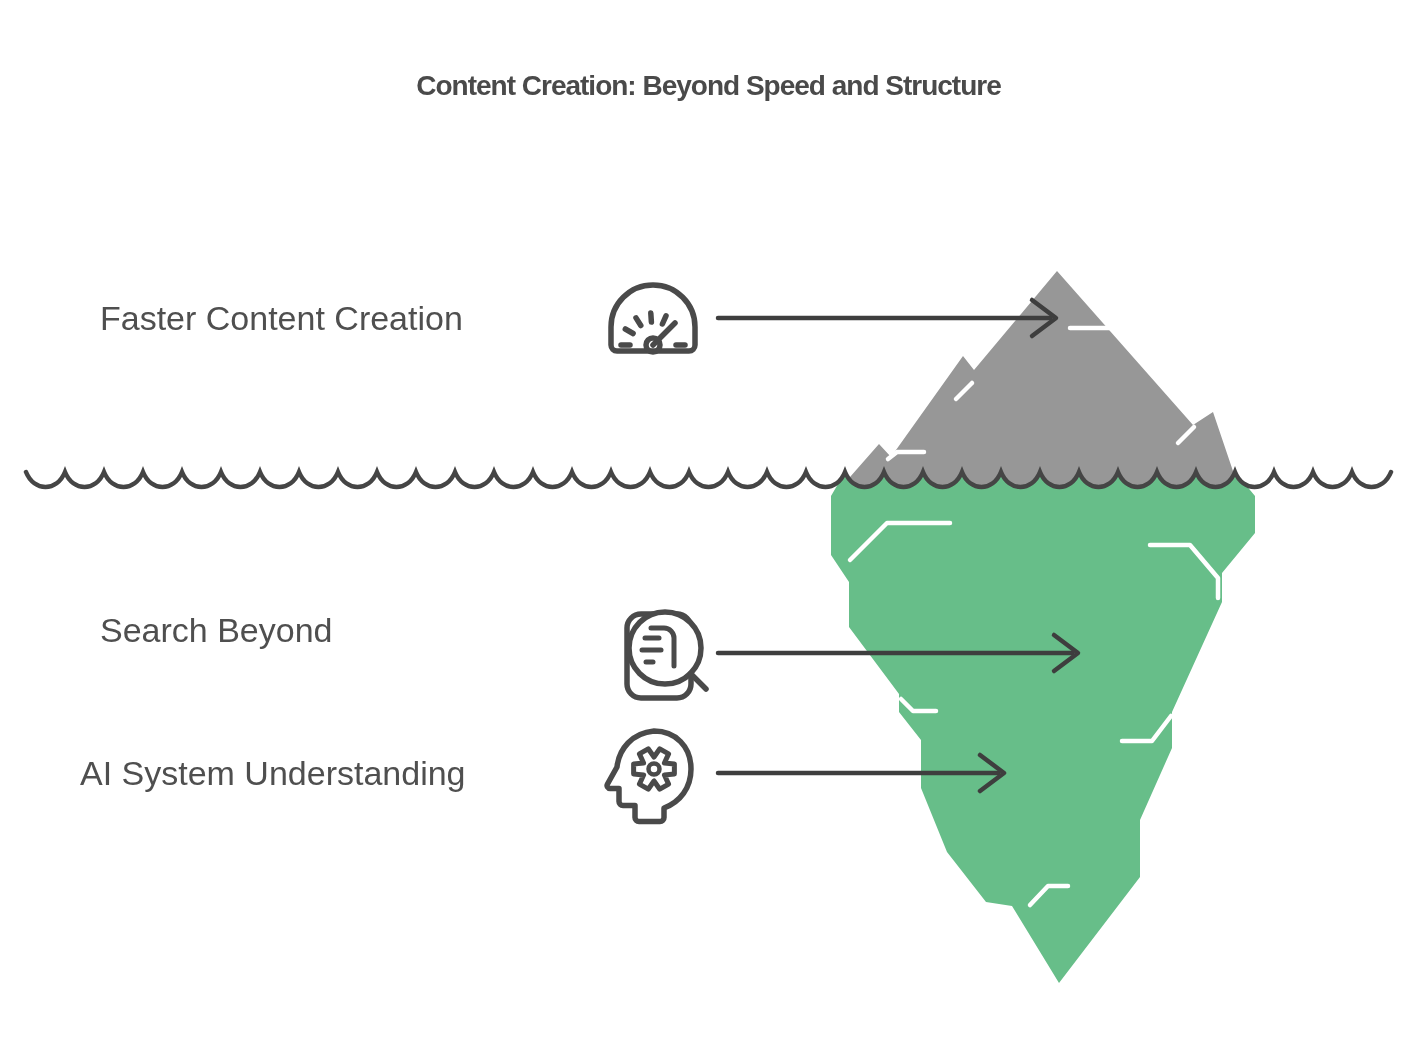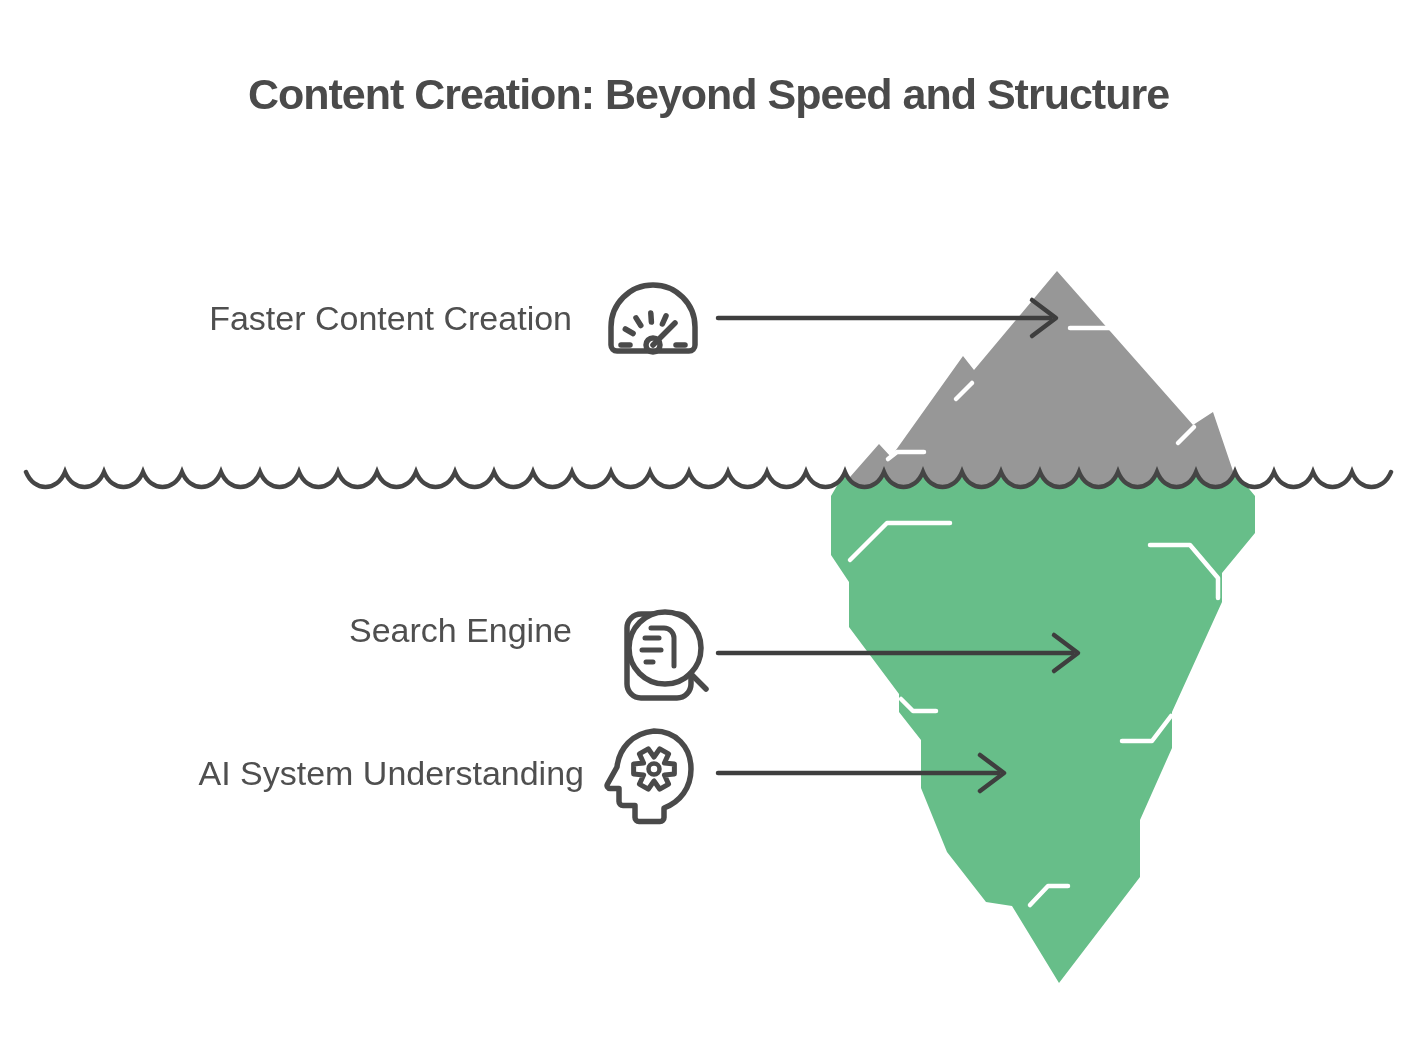--- a/index.html
+++ b/index.html
@@ -8,31 +8,31 @@
     width:1417px;height:1039px;
     background:#fff;
     overflow:hidden;
     font-family:"Liberation Sans", sans-serif;
   }
   .title{
     position:absolute;
     top:70px;left:0;width:100%;
     margin:0;
     text-align:center;
-    font-size:43px;
+    font-size:28px;
     font-weight:700;
     letter-spacing:-1px;
     color:#4a4a4a;
   }
   .label{
     position:absolute;
     color:#4f4f4f;
     font-size:34px;
     line-height:40px;
-    text-align:right;
+    text-align:left;
   }
   .label.two-line{line-height:48px;}
   .diagram-svg{position:absolute;top:0;left:0;}
   .icon{position:absolute;}
 </style>
 </head>
 <body>
 
 <div class="stage">
 
@@ -89,24 +89,24 @@
         <path d="M980,755 L1004,773 L980,791"></path>
       </g>
     </g>
   </svg>
 
   <div class="label" style="left:100px;top:298px;width:472px;">
     <span>Faster Content Creation</span>
   </div>
 
   <div class="label two-line" style="left:100px;top:606px;width:472px;">
-    <span>Search Engine</span><br>
+    <span>Search Beyond</span><br>
   </div>
 
-  <div class="label" style="left:92px;top:753px;width:492px;">
+  <div class="label" style="left:80px;top:753px;width:492px;">
     <span>AI System Understanding</span>
   </div>
 
   <svg class="icon" style="left:603px;top:281px;" width="100" height="76" viewBox="0 0 100 76">
     <g stroke="#4a4a4a" stroke-width="5.5" fill="none" stroke-linecap="round" stroke-linejoin="round">
       <path d="M8,64 V46 a42,42 0 0 1 84,0 v18 a6,6 0 0 1 -6,6 H14 a6,6 0 0 1 -6,-6 z"></path>
       <path d="M18,64 H27"></path>
       <path d="M22.3,48 L30.1,52.5"></path>
       <path d="M33,36.9 L37.8,44.5"></path>
       <path d="M47.8,32.1 L48.4,41.1"></path>

